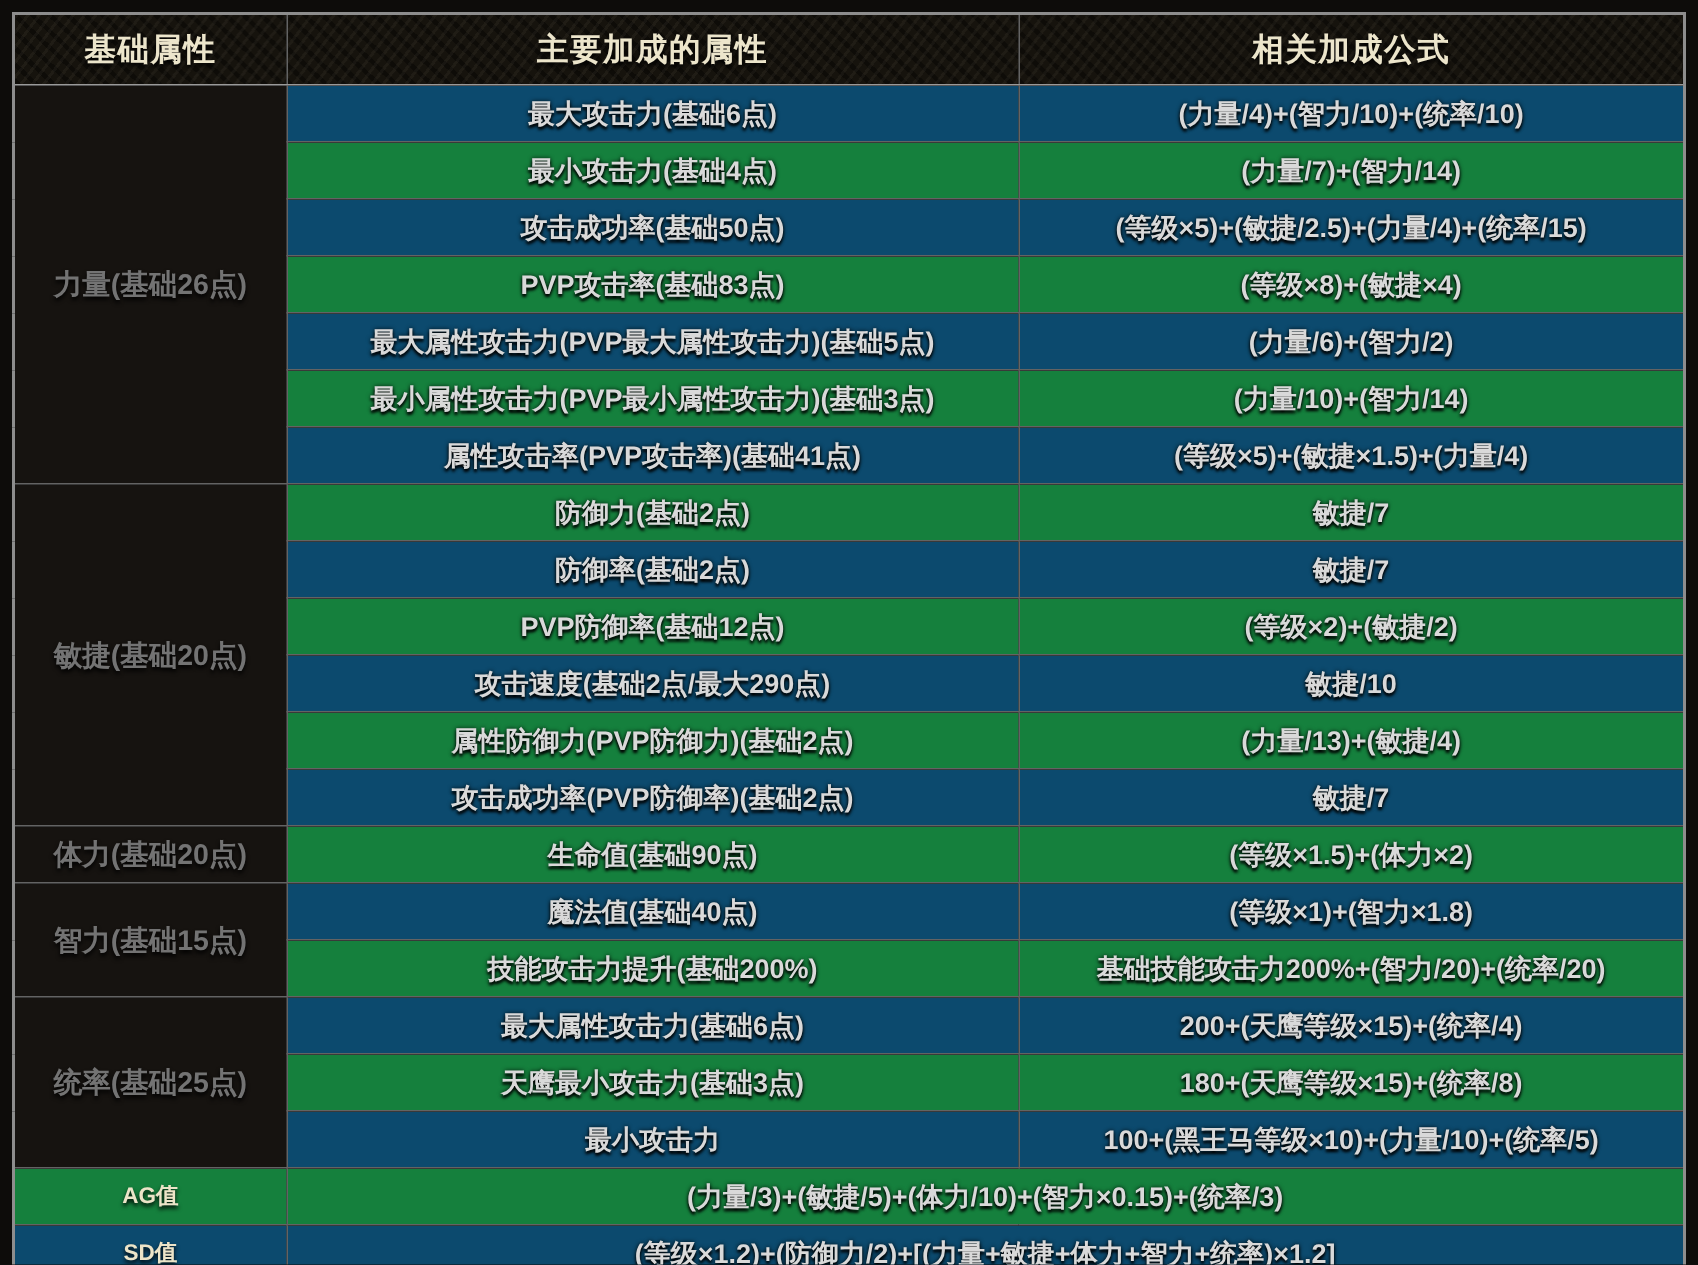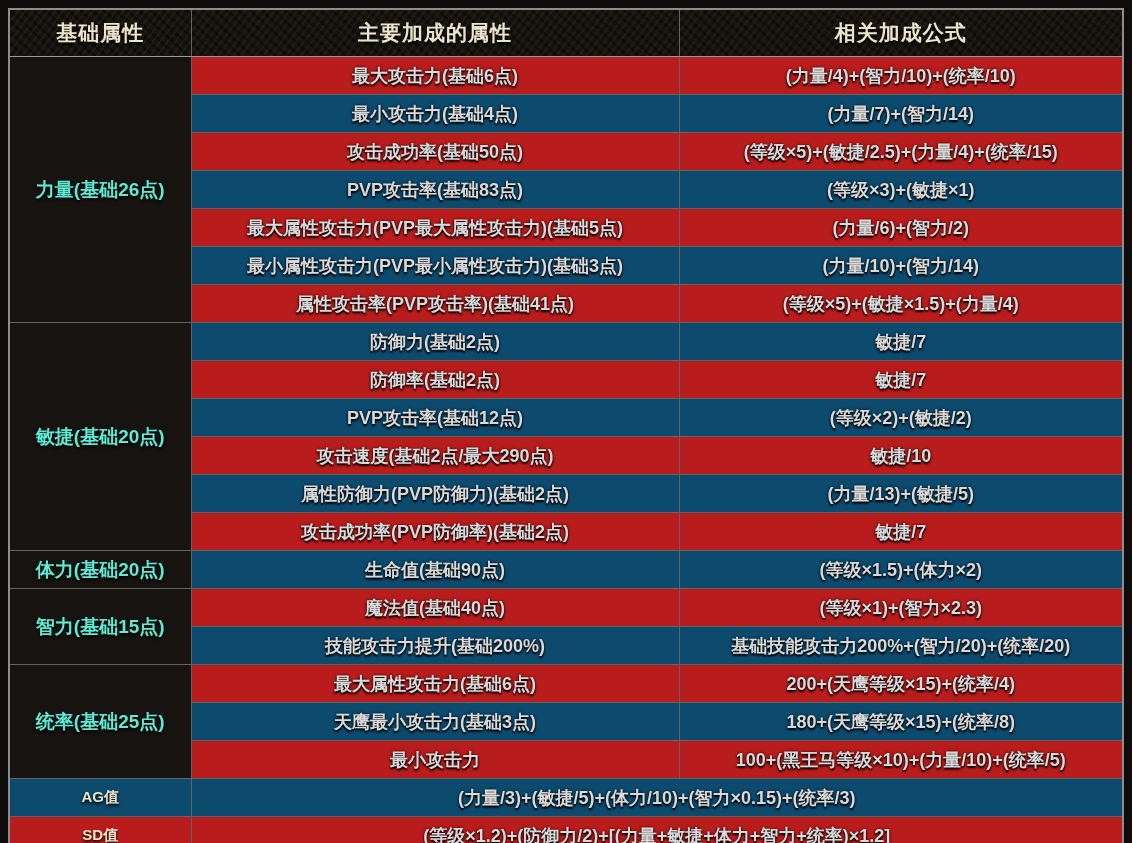--- a/index.html
+++ b/index.html
@@ -36,25 +36,25 @@
     font-weight:bold;
     letter-spacing:1px;
     background-color:#16130d;
     background-image:
       repeating-linear-gradient(127deg, rgba(190,180,160,.06) 0 2px, transparent 2px 6px),
       repeating-linear-gradient(43deg, rgba(0,0,0,.35) 0 3px, transparent 3px 8px);
     border-bottom:1px solid #9a9a9a;
     text-shadow:0 2px 3px #000;
   }
   td{height:37px;}
-  tr.rl td{background:#b91c1c;}
-  tr.rd td{background:#0c4a6e;}
+  tr.rl td{background:#0c4a6e;}
+  tr.rd td{background:#15803d;}
   td.attr{
     background:#161310 !important;
-    color:#5eead4;
+    color:#737373;
     font-size:19px;
     font-weight:bold;
     text-shadow:0 2px 3px #000;
     margin-top:32px;
   }
   td.stat,td.formula,td.sum-formula{
     color:#d9d9d9;
     font-size:18px;
     font-weight:bold;
     text-shadow:0 2px 2px #000, 0 0 3px rgba(0,0,0,.85);
@@ -92,21 +92,21 @@
     <tr class="rd">
       <td class="stat">最小攻击力(基础4点)</td>
       <td class="formula">(力量/7)+(智力/14)</td>
     </tr>
     <tr class="rl">
       <td class="stat">攻击成功率(基础50点)</td>
       <td class="formula">(等级×5)+(敏捷/2.5)+(力量/4)+(统率/15)</td>
     </tr>
     <tr class="rd">
       <td class="stat">PVP攻击率(基础83点)</td>
-      <td class="formula">(等级×3)+(敏捷×1)</td>
+      <td class="formula">(等级×8)+(敏捷×4)</td>
     </tr>
     <tr class="rl">
       <td class="stat">最大属性攻击力(PVP最大属性攻击力)(基础5点)</td>
       <td class="formula">(力量/6)+(智力/2)</td>
     </tr>
     <tr class="rd">
       <td class="stat">最小属性攻击力(PVP最小属性攻击力)(基础3点)</td>
       <td class="formula">(力量/10)+(智力/14)</td>
     </tr>
     <tr class="rl">
@@ -117,46 +117,46 @@
     <tr class="rd">
       <td class="attr" rowspan="6">敏捷(基础20点)</td>
       <td class="stat">防御力(基础2点)</td>
       <td class="formula">敏捷/7</td>
     </tr>
     <tr class="rl">
       <td class="stat">防御率(基础2点)</td>
       <td class="formula">敏捷/7</td>
     </tr>
     <tr class="rd">
-      <td class="stat">PVP攻击率(基础12点)</td>
+      <td class="stat">PVP防御率(基础12点)</td>
       <td class="formula">(等级×2)+(敏捷/2)</td>
     </tr>
     <tr class="rl">
       <td class="stat">攻击速度(基础2点/最大290点)</td>
       <td class="formula">敏捷/10</td>
     </tr>
     <tr class="rd">
       <td class="stat">属性防御力(PVP防御力)(基础2点)</td>
-      <td class="formula">(力量/13)+(敏捷/5)</td>
+      <td class="formula">(力量/13)+(敏捷/4)</td>
     </tr>
     <tr class="rl">
       <td class="stat">攻击成功率(PVP防御率)(基础2点)</td>
       <td class="formula">敏捷/7</td>
     </tr>
 
     <tr class="rd">
       <td class="attr">体力(基础20点)</td>
       <td class="stat">生命值(基础90点)</td>
       <td class="formula">(等级×1.5)+(体力×2)</td>
     </tr>
 
     <tr class="rl">
       <td class="attr" rowspan="2">智力(基础15点)</td>
       <td class="stat">魔法值(基础40点)</td>
-      <td class="formula">(等级×1)+(智力×2.3)</td>
+      <td class="formula">(等级×1)+(智力×1.8)</td>
     </tr>
     <tr class="rd">
       <td class="stat">技能攻击力提升(基础200%)</td>
       <td class="formula">基础技能攻击力200%+(智力/20)+(统率/20)</td>
     </tr>
 
     <tr class="rl">
       <td class="attr" rowspan="3">统率(基础25点)</td>
       <td class="stat">最大属性攻击力(基础6点)</td>
       <td class="formula">200+(天鹰等级×15)+(统率/4)</td>

